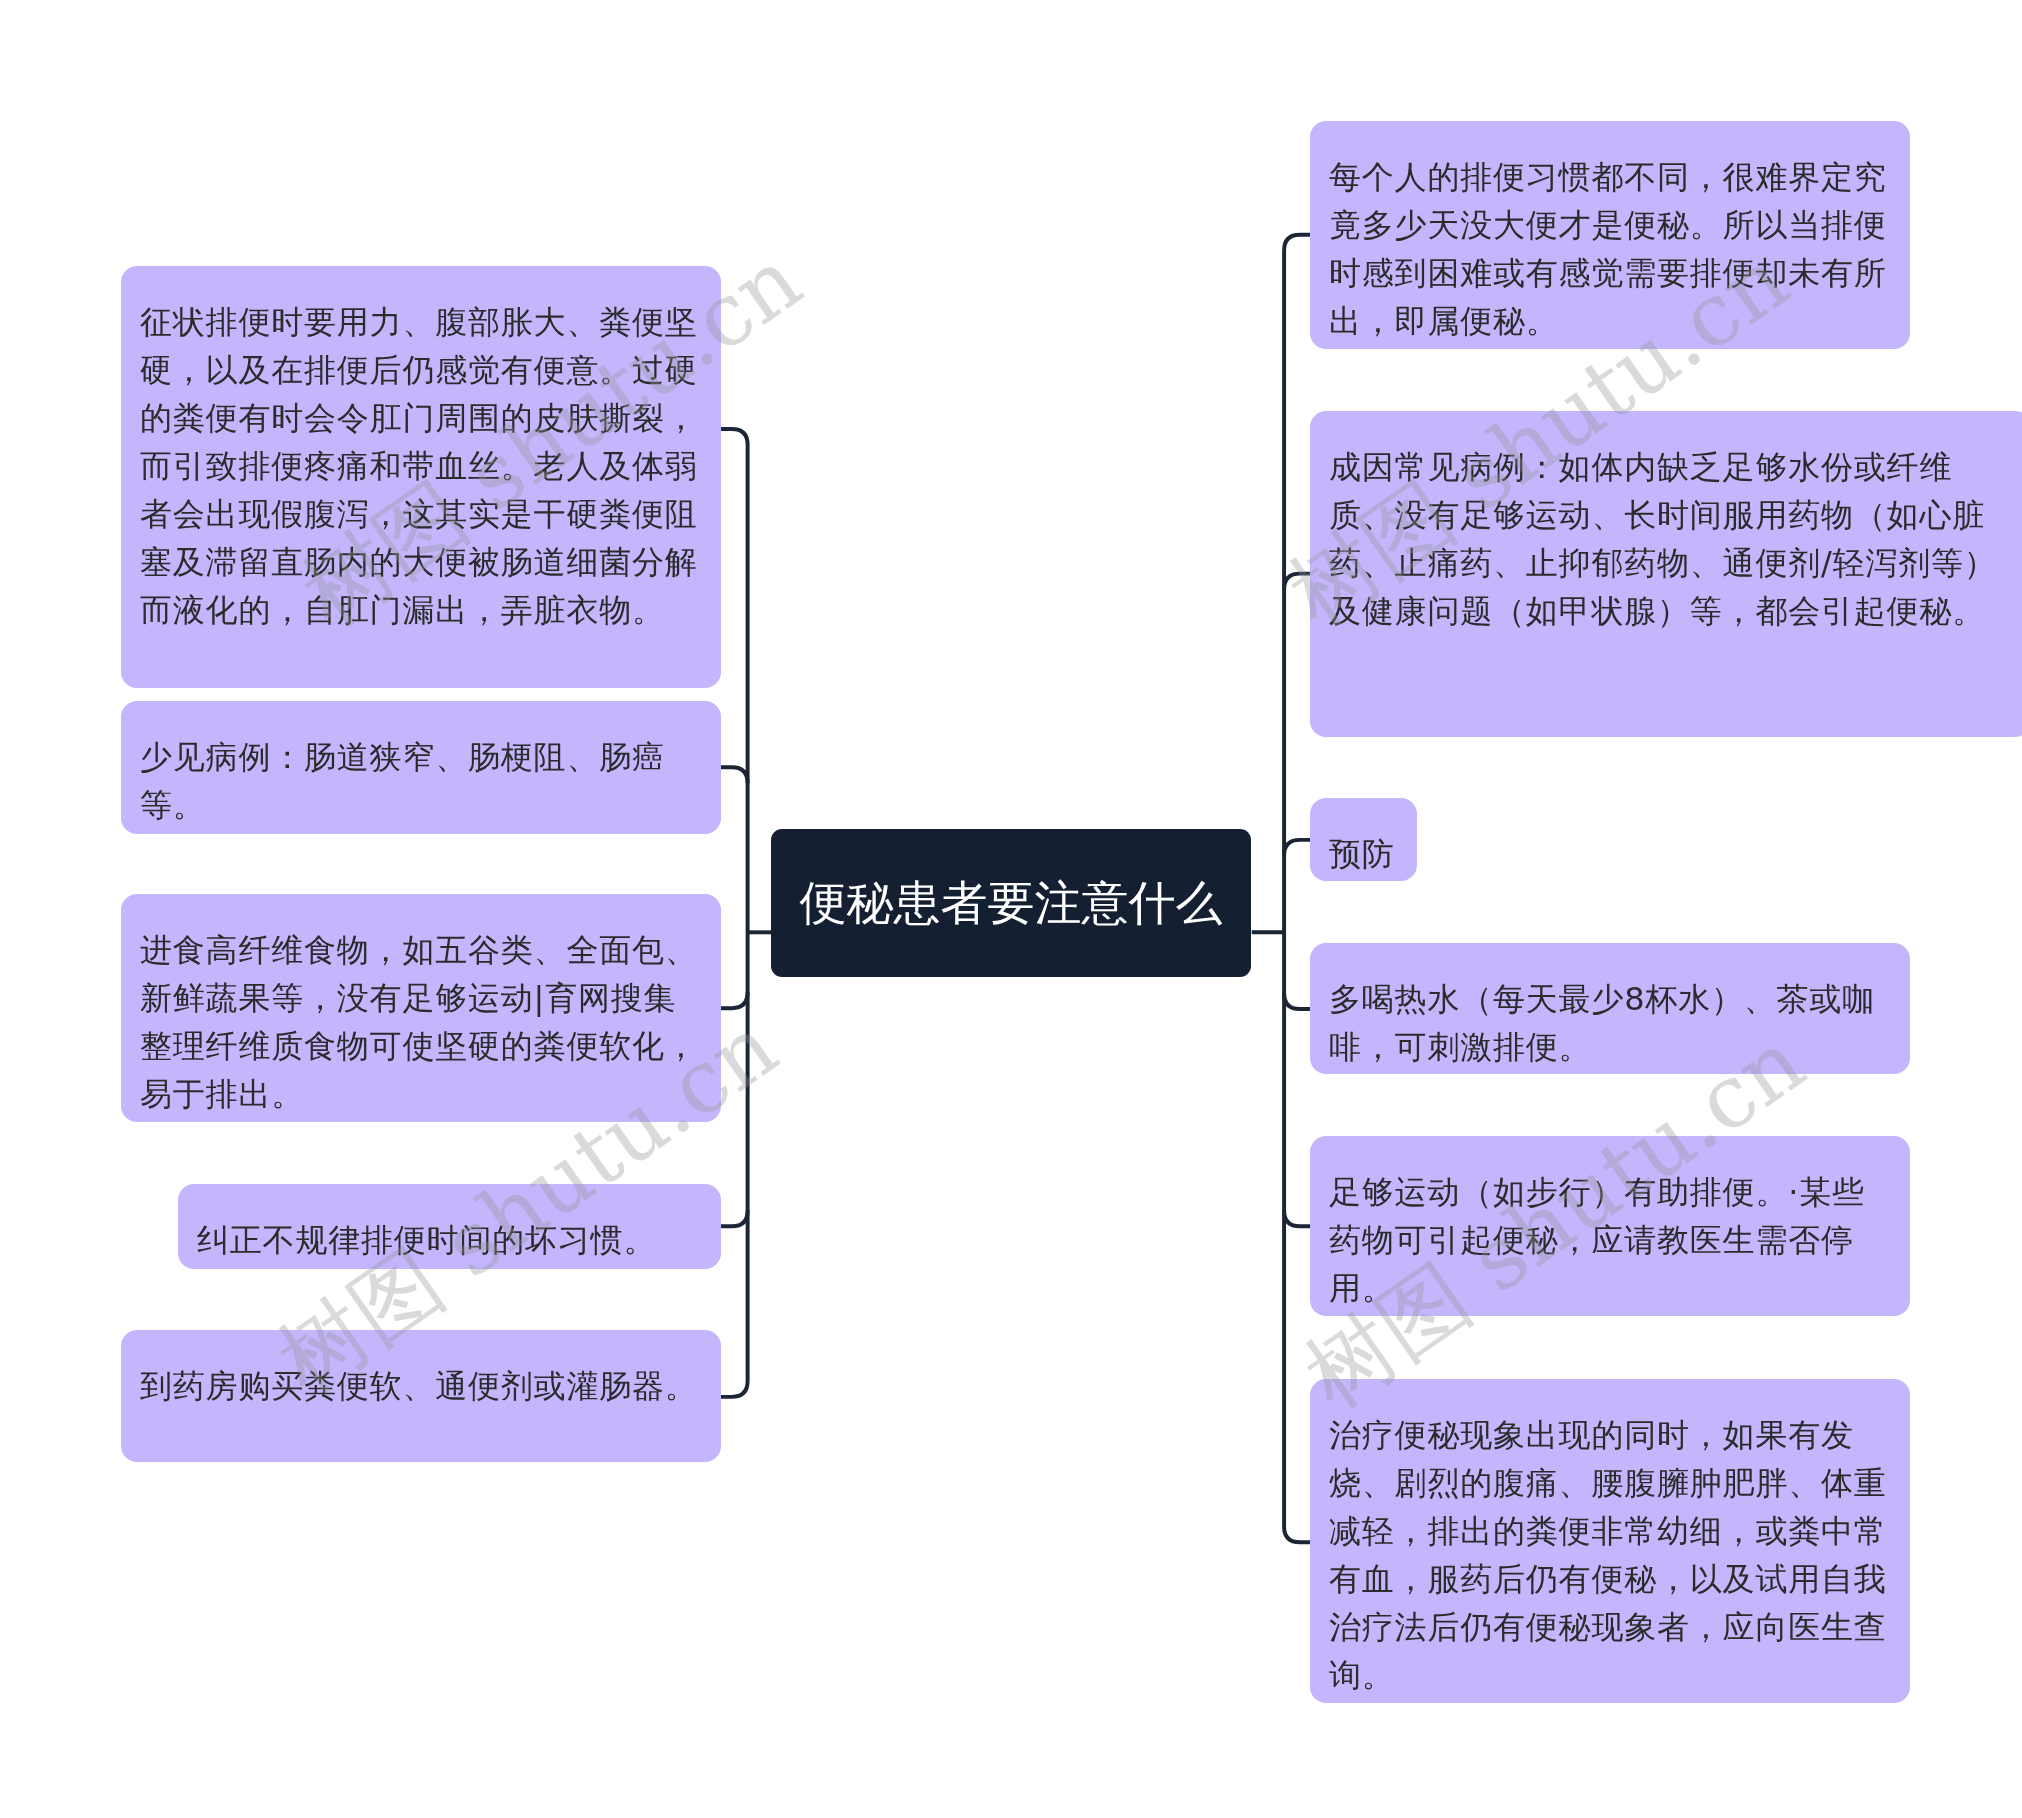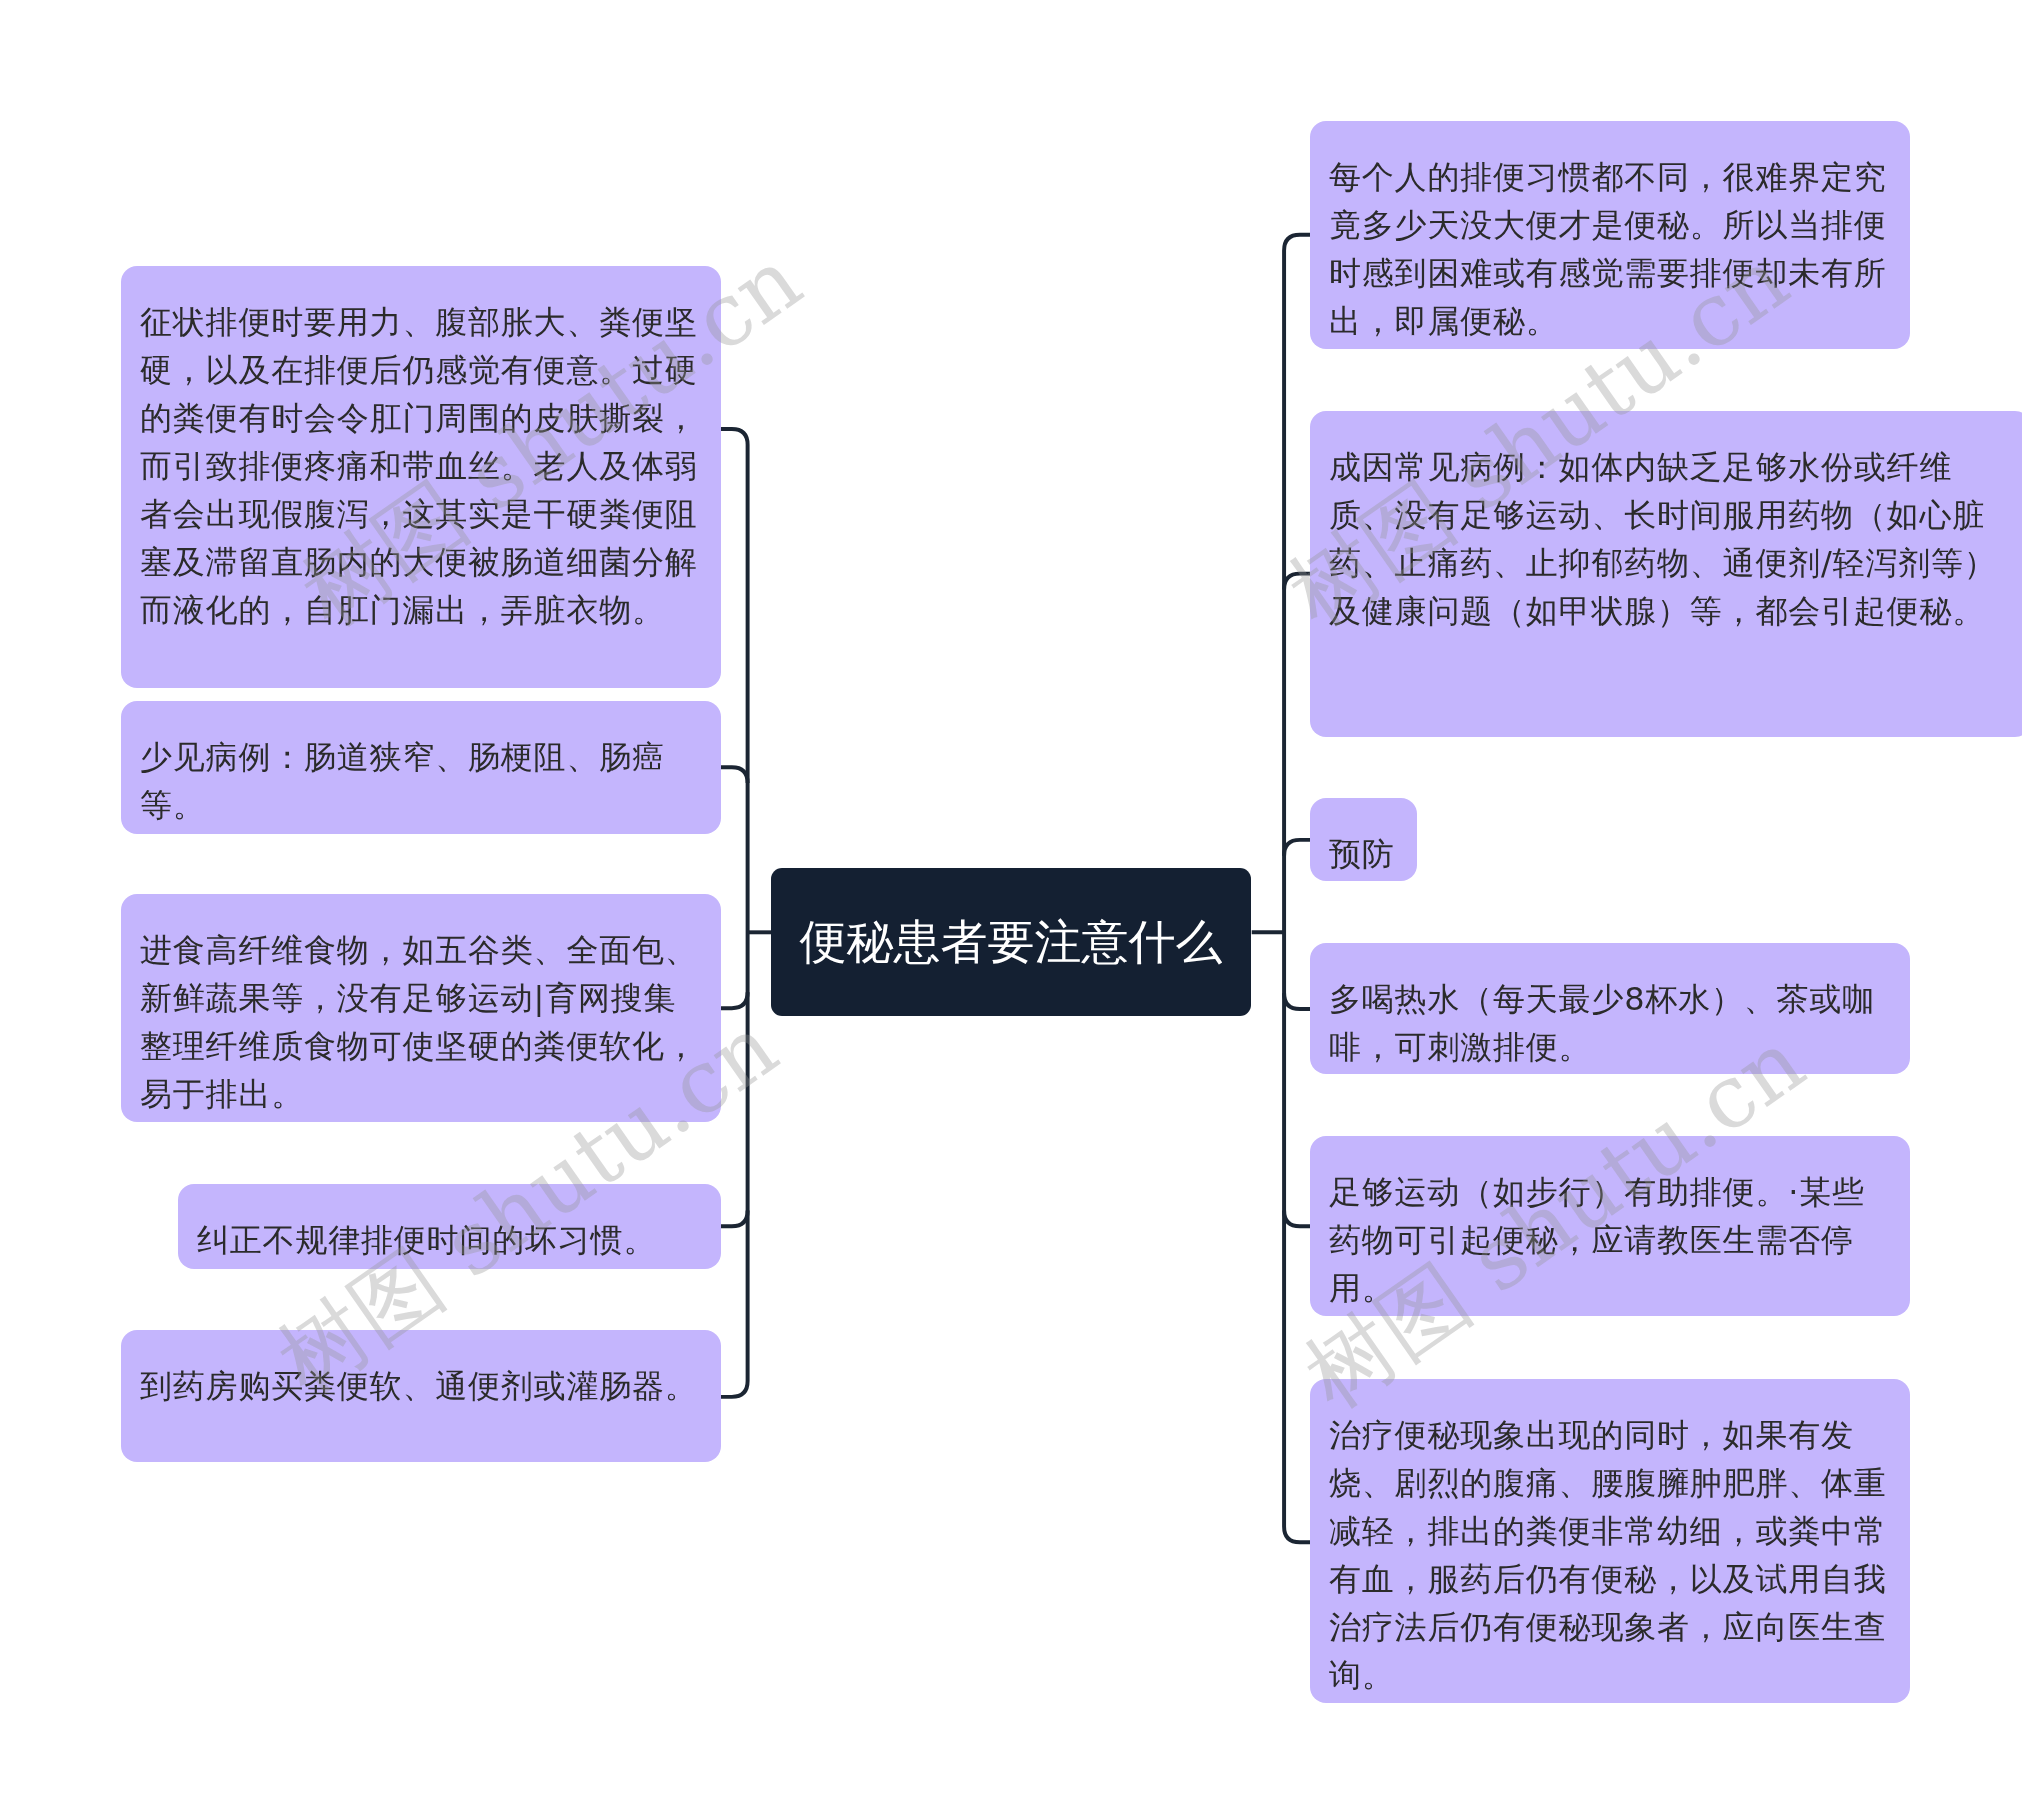--- a/index.html
+++ b/index.html
@@ -1,20 +1,20 @@
 <!DOCTYPE html>
 <html style="font-size:12.6px"><head>
 <meta charset="utf-8">
 <style>
   html,body{margin:0;padding:0;background:#ffffff;}
   body{width:2023px;height:1818px;position:relative;overflow:hidden;
        font-family:"DejaVu Sans","Liberation Sans",sans-serif;}
   .node{position:absolute;background:#c4b5fd;border-radius:16px;box-sizing:border-box;
         padding:32px 19px;color:#2b2b2b;font-size:32px;line-height:48px;letter-spacing:0.8px;}
-  .center{position:absolute;left:771px;top:868px;width:480px;height:148px;background:#142032;
+  .center{position:absolute;left:771px;top:829px;width:480px;height:148px;background:#142032;
           border-radius:11px;color:#ffffff;font-size:47px;display:flex;align-items:center;
           justify-content:center;box-sizing:border-box;}
   svg.links{position:absolute;left:0;top:0;}
   .wm{position:absolute;color:rgba(150,150,150,0.35);font-family:"DejaVu Serif",serif;
       font-size:87px;transform:rotate(-35deg);white-space:nowrap;pointer-events:none;}
 </style>
 </head>
 <body>
 
 <svg class="links" width="2023" height="1818" viewBox="0 0 2560 2301">

